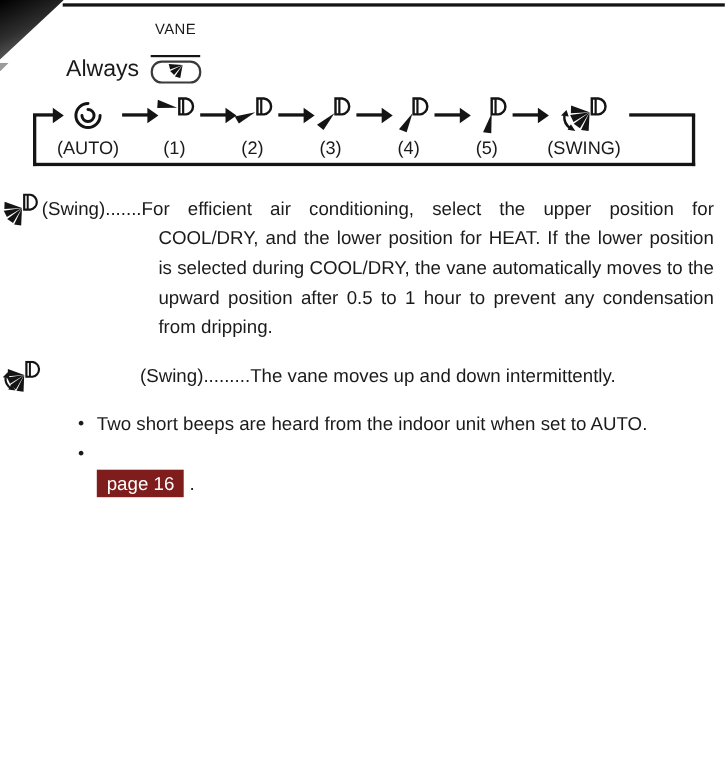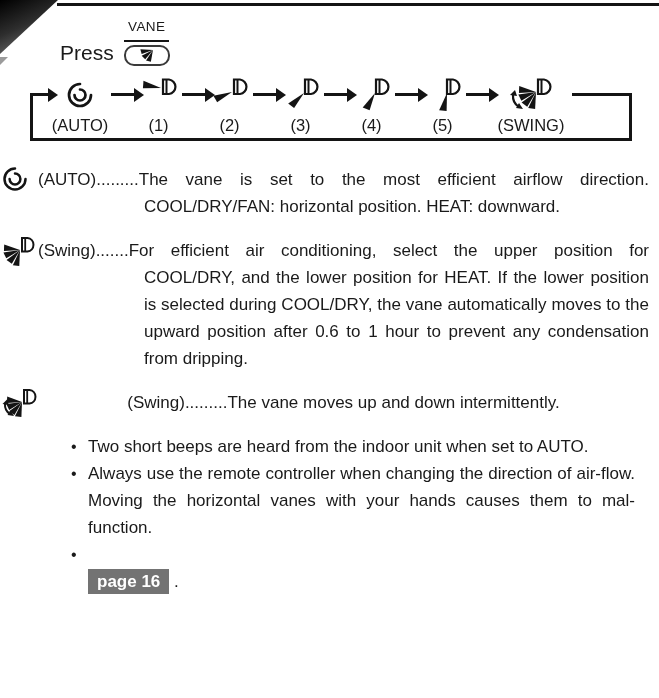--- a/index.html
+++ b/index.html
@@ -13,21 +13,21 @@
     background:linear-gradient(155deg,#000 0%,#2e2e2e 45%,#8d8d8d 100%);
     clip-path:polygon(0 0,100% 0,0 100%); }
   .corner-sliver { position:absolute; top:57px; left:0; width:8px; height:8px; background:#9b9b9b;
     clip-path:polygon(0 0,100% 0,0 100%); }
 
   
   .heading { margin:20px 8px 0 60px; font-size:21px; }
   .h-line1 { display:flex; align-items:flex-end; gap:10px; }
   .h-line1 .txt { line-height:27px; white-space:nowrap; }
   .vane-stack { display:inline-flex; flex-direction:column; align-items:center; }
-  .vane-label { font-size:13.5px; letter-spacing:.4px; line-height:14px; padding:0 4px 6px;
+  .vane-label { font-size:13.5px; letter-spacing:.4px; line-height:14px; padding:0 4px 16px;
     border-bottom:2px solid #141414; margin-bottom:3px; }
   .vane-btn { width:46px; height:21px; border:2px solid #3a3a3a; border-radius:10px;
     display:flex; align-items:center; justify-content:center; background:#fff; box-sizing:border-box; }
   .h-line2 { line-height:31px; margin-top:2px; }
 
   
   .cycle { position:relative; margin:12px 27px 0 30px; height:63px; }
   .frame { position:absolute; top:17px; left:0; right:0; bottom:0;
     border:3px solid #141414; border-top:none; }
   .crow { position:relative; display:flex; align-items:flex-start; }
@@ -46,33 +46,33 @@
   .def { position:relative; margin:0 10px 13px 0; }
   .def-icon { position:absolute; left:2px; top:0; }
   .def-text { margin-left:38px; padding-left:106px; text-indent:-106px;
     text-align:justify; font-size:17px; line-height:27px; }
   .def.single .def-text { text-align:center; }
 
   
   .notes { margin:13px 24px 0 62px; padding:0; list-style:none; }
   .notes li { position:relative; padding-left:26px; font-size:17px; line-height:27px; text-align:justify; }
   .notes li::before { content:"\2022"; position:absolute; left:9px; top:0; font-size:16px; }
-  .badge { display:inline-block; background:#737373; color:#fff; padding:0 9px; line-height:25px;
-    text-indent:0; text-decoration:none;font-weight:bold; }
+  .badge { display:inline-block; background:#7f1d1d; color:#fff; padding:0 9px; line-height:25px;
+    text-indent:0; text-decoration:none; }
 </style>
 </head>
 <body>
 
 <div class="top-rule"></div>
 <div class="corner"></div>
 <div class="corner-sliver"></div>
 
 <div class="heading">
   <div class="h-line1">
-    <span class="txt">Press</span>
+    <span class="txt">Always</span>
     <span class="vane-stack">
       <span class="vane-label">VANE</span>
       <span class="vane-btn">
         <span>
           <svg width="18" height="16" viewBox="0 0 18 16">
             <g fill="#141414">
               <path d="M0 0 L-12 -4 L-12 1 Z" transform="translate(15,3) rotate(-15)"></path>
               <path d="M0 0 L-12 -4 L-12 1 Z" transform="translate(15,3) rotate(-45)"></path>
               <path d="M0 0 L-12 -4 L-12 1 Z" transform="translate(15,3) rotate(-75)"></path>
             </g>
@@ -185,46 +185,35 @@
       </div>
       <div class="st-label">(SWING)</div>
     </div>
 
     <div class="tail"></div>
   </div>
 </div>
 
 <div class="defs">
 
-  <div class="def">
-    <span class="def-icon">
-      <svg width="26" height="26" viewBox="0 0 26 26">
-        <g fill="none" stroke="#141414" stroke-width="2.5" stroke-linecap="round">
-          <path d="M13 2.5 A10.5 10.5 0 1 0 23.5 13"></path>
-          <path d="M13 7.6 A5.4 5.4 0 1 1 7.6 13"></path>
-        </g>
-      </svg>
-    </span>
-    <p class="def-text"><span>(AUTO)</span><span>.........</span><span>The vane is set to the most efficient airflow direction. COOL/DRY/FAN: horizontal position. HEAT: downward.</span></p>
-  </div>
 
   <div class="def">
     <span class="def-icon">
       <svg width="34" height="30" viewBox="0 0 34 30">
         <path d="M20 1 H25.5 A6.8 6.8 0 0 1 25.5 14.5 H20 Z" fill="#fff" stroke="#141414" stroke-width="2"></path>
         <line x1="23.2" y1="1" x2="23.2" y2="14.5" stroke="#141414" stroke-width="1.8"></line>
         <g fill="#141414">
           <path d="M0 0 L-16 -5 L-16 1.5 Z" transform="translate(18,13) rotate(2)"></path>
           <path d="M0 0 L-16 -5 L-16 1.5 Z" transform="translate(18,13) rotate(-26)"></path>
           <path d="M0 0 L-16 -5 L-16 1.5 Z" transform="translate(18,13) rotate(-54)"></path>
           <path d="M0 0 L-16 -5 L-16 1.5 Z" transform="translate(18,13) rotate(-82)"></path>
         </g>
       </svg>
     </span>
-    <p class="def-text"><span>(Swing)</span><span>.......</span><span>For efficient air conditioning, select the upper position for COOL/DRY, and the lower position for HEAT. If the lower position is selected during COOL/DRY, the vane automatically moves to the upward position after 0.6 to 1 hour to prevent any condensation from dripping.</span></p>
+    <p class="def-text"><span>(Swing)</span><span>.......</span><span>For efficient air conditioning, select the upper position for COOL/DRY, and the lower position for HEAT. If the lower position is selected during COOL/DRY, the vane automatically moves to the upward position after 0.5 to 1 hour to prevent any condensation from dripping.</span></p>
   </div>
 
   <div class="def single">
     <span class="def-icon">
       <svg width="36" height="32" viewBox="0 0 36 32">
         <path d="M22 1 H27.5 A6.8 6.8 0 0 1 27.5 14.5 H22 Z" fill="#fff" stroke="#141414" stroke-width="2"></path>
         <line x1="25.2" y1="1" x2="25.2" y2="14.5" stroke="#141414" stroke-width="1.8"></line>
         <g fill="#141414">
           <path d="M0 0 L-15 -5 L-15 1.5 Z" transform="translate(20,13) rotate(2)"></path>
           <path d="M0 0 L-15 -5 L-15 1.5 Z" transform="translate(20,13) rotate(-26)"></path>
@@ -235,18 +224,17 @@
         <path d="M5 10.5 L0.5 15 L7 16 Z" fill="#141414"></path>
         <path d="M5.5 26 L12 27 L8.5 21.5 Z" fill="#141414"></path>
       </svg>
     </span>
     <p class="def-text"><span>(Swing)</span><span>.........</span><span>The vane moves up and down intermittently.</span></p>
   </div>
 </div>
 
 <ul class="notes">
   <li><span>Two short beeps are heard from the indoor unit when set to AUTO.</span></li>
-  <li><span>Always use the remote controller when changing the direction of air-flow. Moving the horizontal vanes with your hands causes them to mal-function.</span></li>
   <li><br>
     <span class="badge">page 16</span>
     <span>.</span>
   </li>
 </ul>
 
 </body></html>

